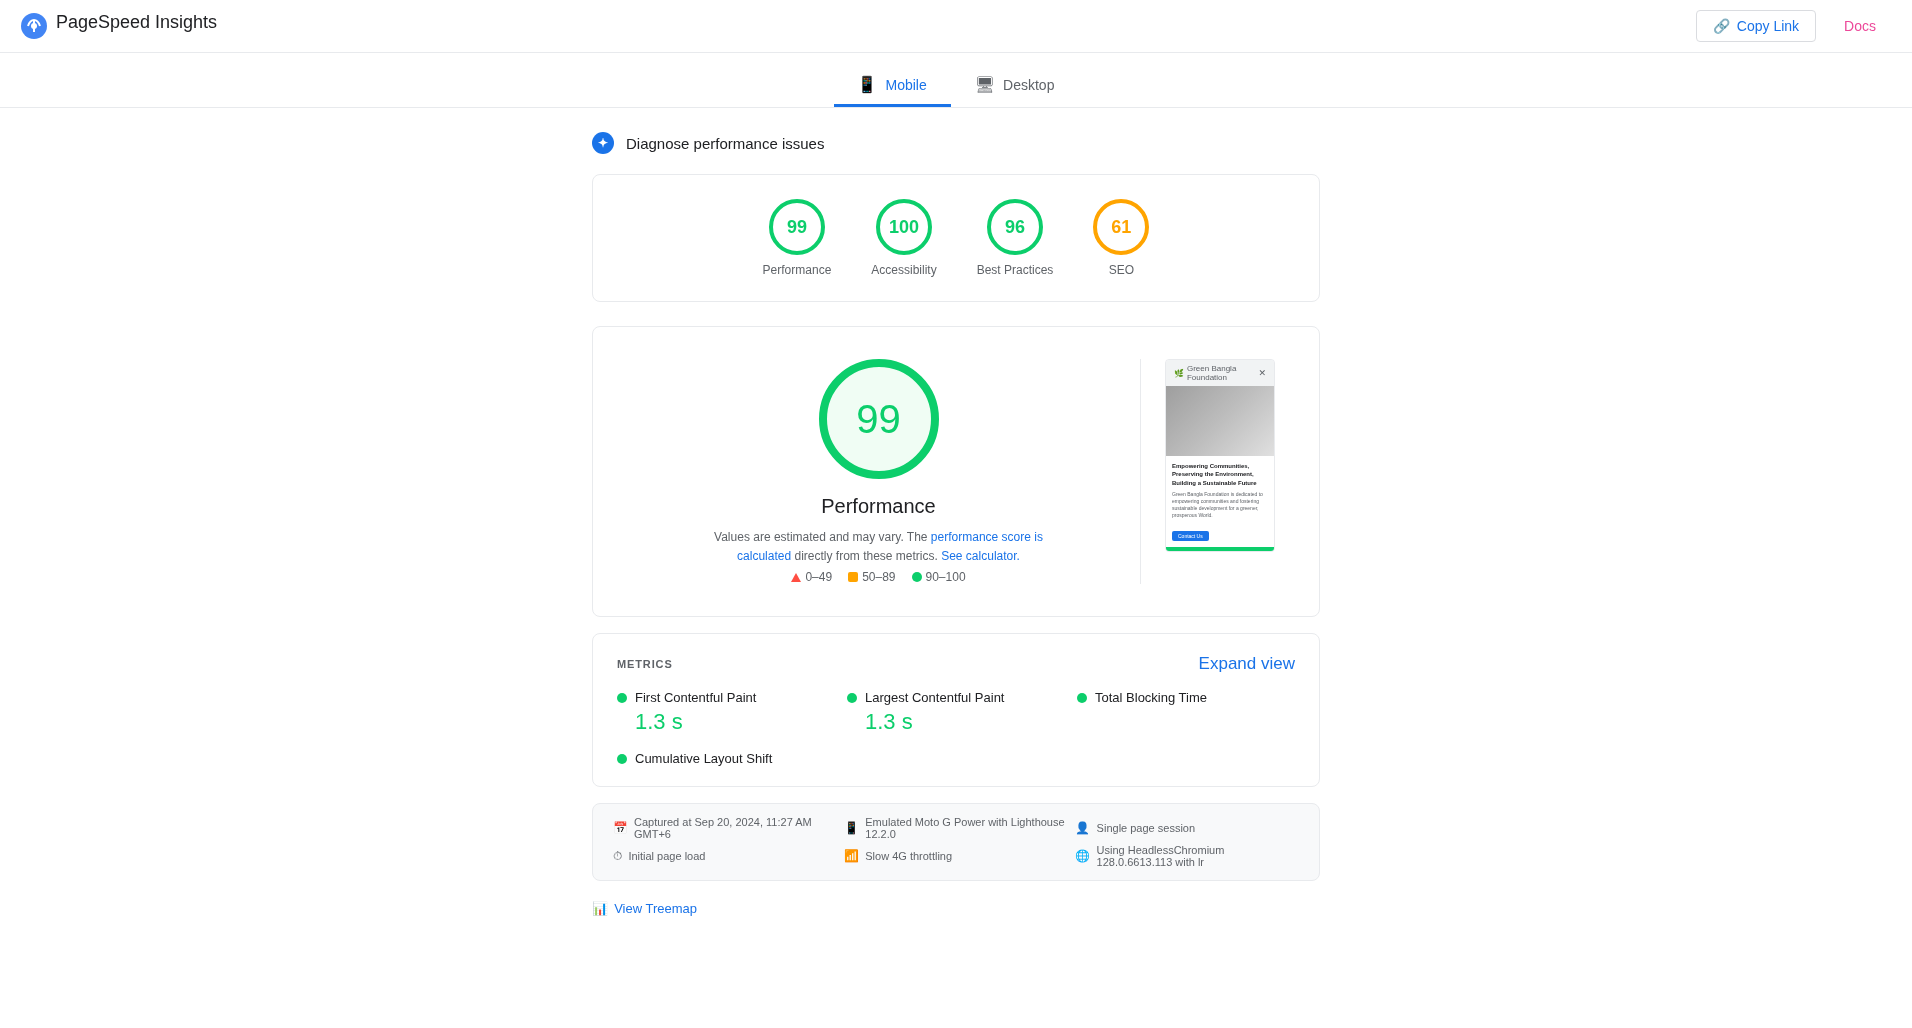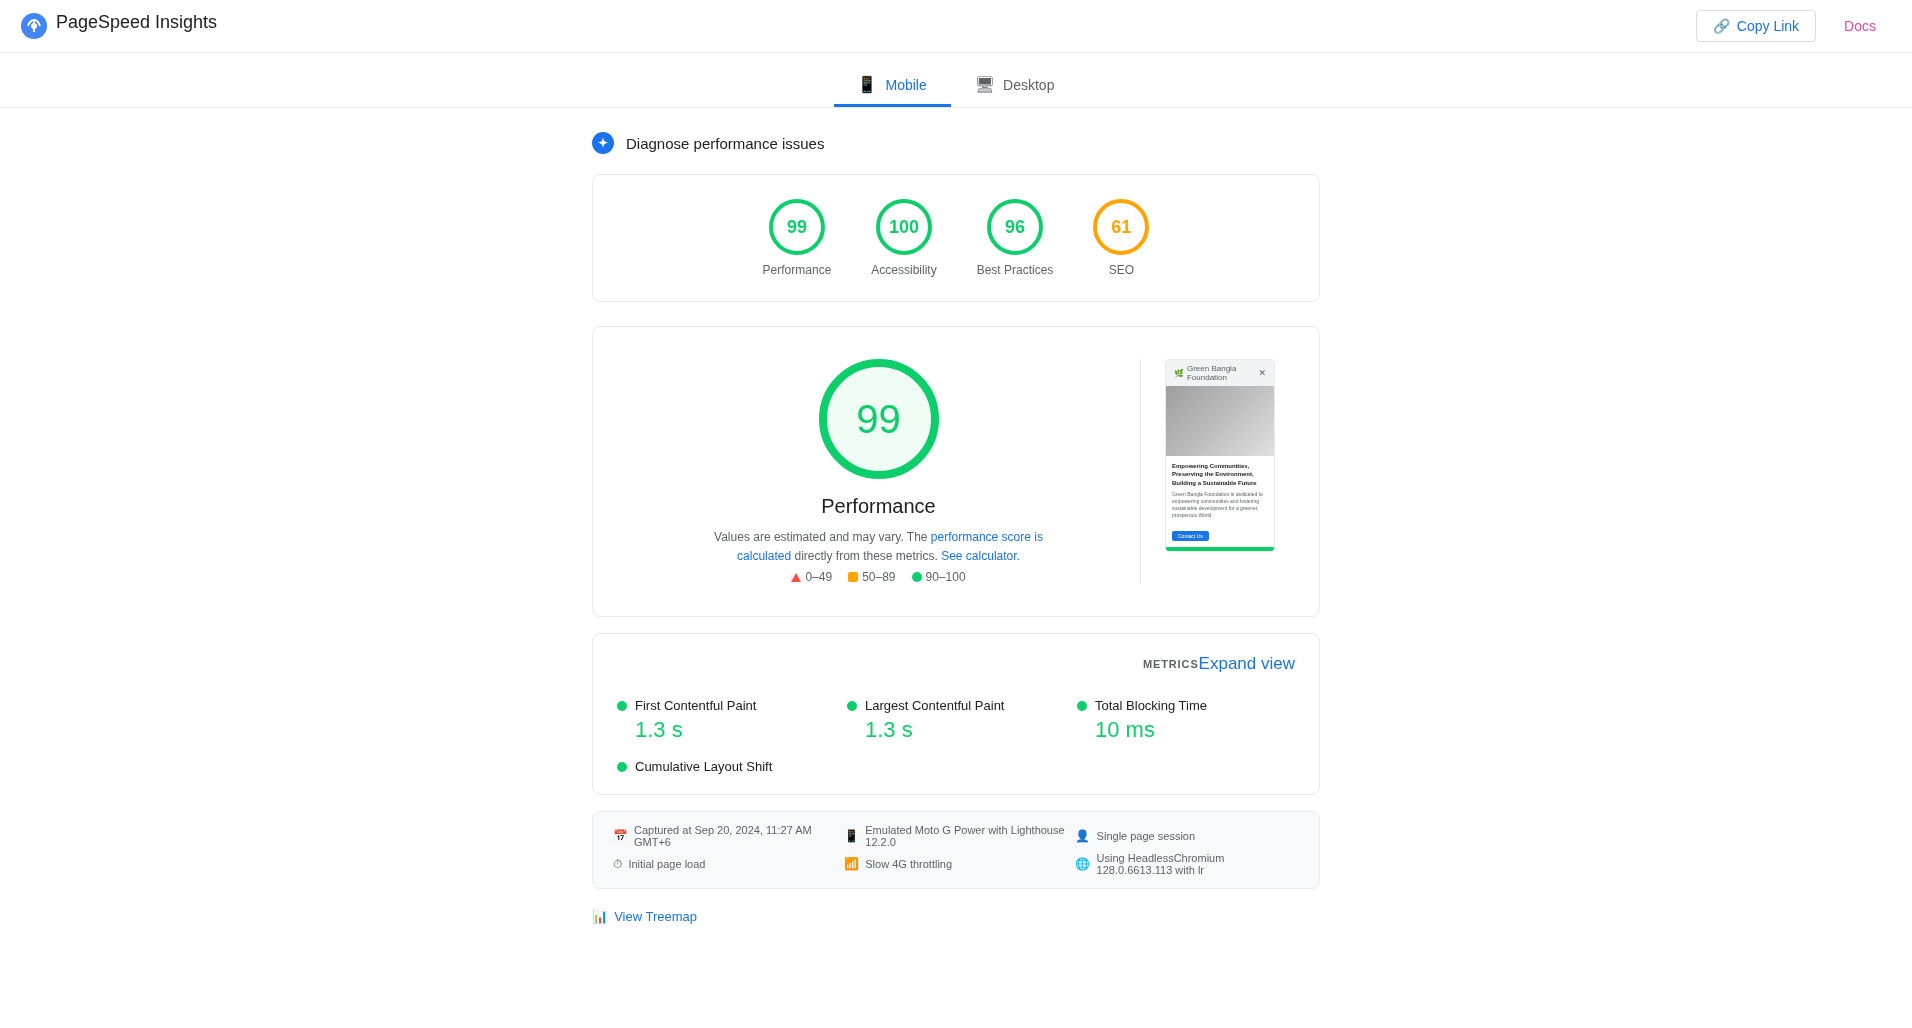--- a/index.html
+++ b/index.html
@@ -289,23 +289,23 @@
     
     .metrics-section {
       background: #fff;
       border: 1px solid #e8eaed;
       border-radius: 8px;
       padding: 20px 24px;
       margin-bottom: 16px;
     }
     .metrics-header {
       display: flex;
-      justify-content: flex-end;
-      align-items: center;
-      margin-bottom: 24px;
+      justify-content: space-between;
+      align-items: center;
+      margin-bottom: 16px;
     }
     .metrics-title {
       font-size: 11px;
       font-weight: 600;
       letter-spacing: 0.08em;
       color: #5f6368;
       text-transform: uppercase;
     }
     .expand-view-btn {
       font-size: 17px;
@@ -539,21 +539,20 @@
           <span class="metric-name">Largest Contentful Paint</span>
         </div>
         <span class="metric-value green">1.3 s</span>
       </div>
 
       <div class="metric-item">
         <div class="metric-name-row">
           <div class="metric-dot green"></div>
           <span class="metric-name">Total Blocking Time</span>
         </div>
-        <span class="metric-value green">10 ms</span>
       </div>
 
       <div class="metric-item">
         <div class="metric-name-row">
           <div class="metric-dot green"></div>
           <span class="metric-name">Cumulative Layout Shift</span>
         </div>
       </div>
 
 

